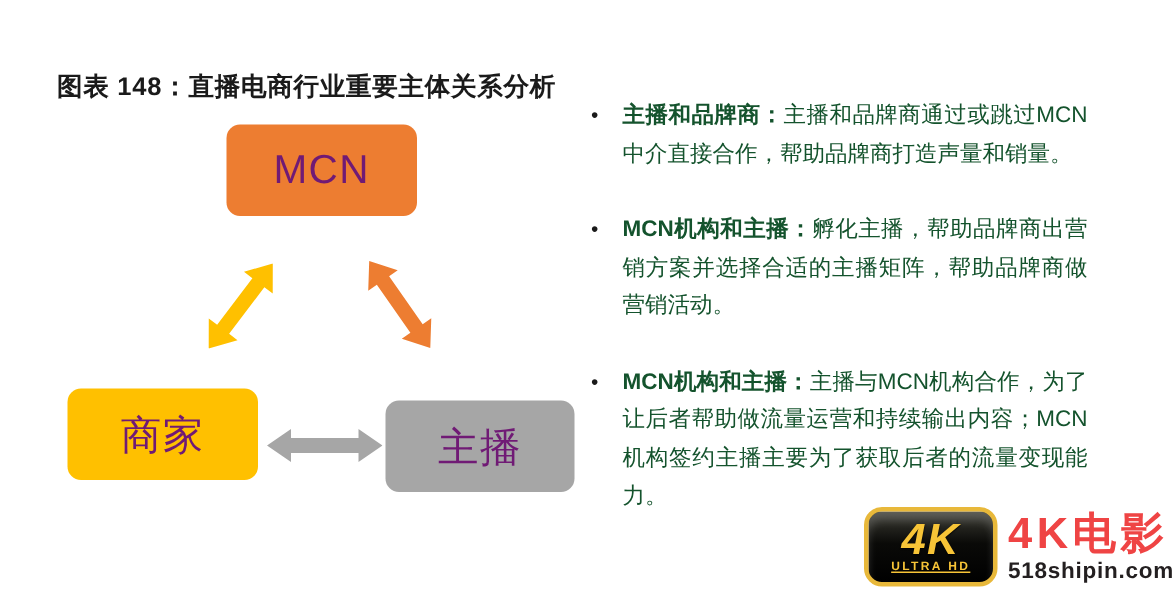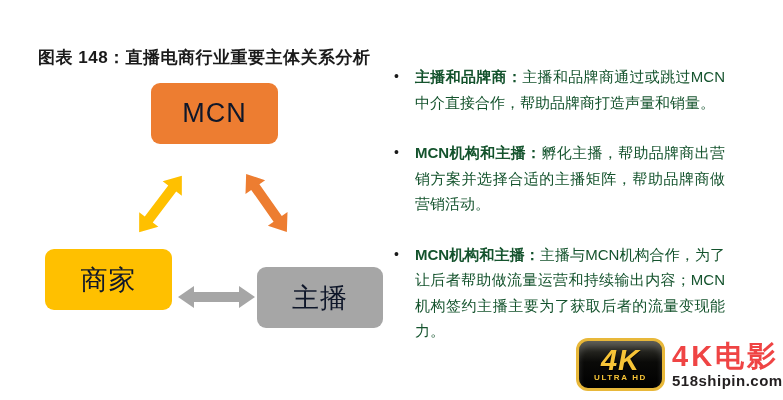--- a/index.html
+++ b/index.html
@@ -24,27 +24,27 @@
 
   
   .diagram {
     position: absolute;
     left: 45px; top: 80px;
     width: 340px; height: 250px;
   }
   .node {
     position: absolute;
     display: flex; align-items: center; justify-content: center;
-    color: #0f172a;
+    color: #701a75;
     border-radius: 9px;
     font-size: 27px;
     letter-spacing: 1px;
   }
   .node-mcn      { left: 106px; top: 3px;   width: 127px; height: 61px; background: #ED7D31; }
-  .node-merchant { left: 0;     top: 169px; width: 127px; height: 61px; background: #FFC000; }
+  .node-merchant { left: 0;     top: 179px; width: 127px; height: 61px; background: #FFC000; }
   .node-anchor   { left: 212px; top: 187px; width: 126px; height: 61px; background: #A6A6A6; text-align: right; }
 
   .arrow { position: absolute; }
   .arrow-merchant-mcn  { left: 80px;  top: 111px; transform: rotate(-53deg); }
   .arrow-mcn-anchor    { left: 186px; top: 110px; transform: rotate(55deg); }
   .arrow-merchant-anchor { left: 133px; top: 205px; }
 
   
   .bullets {
     position: absolute;
@@ -95,20 +95,21 @@
     line-height: 26px;
     text-shadow: 0 1px 1px #000;
     letter-spacing: 1px;
   }
   .wm-badge-sub {
     font-size: 8px;
     font-weight: 700;
     color: #f7c437;
     letter-spacing: 1.6px;
     line-height: 10px;
+    text-decoration: underline;
   }
   .wm-textcol { margin-left: 7px; display: flex; flex-direction: column; }
   .wm-site {
     font-size: 29px;
     font-weight: 700;
     color: #ef4444;
     line-height: 32px;
     letter-spacing: 3px;
   }
   .wm-url {

